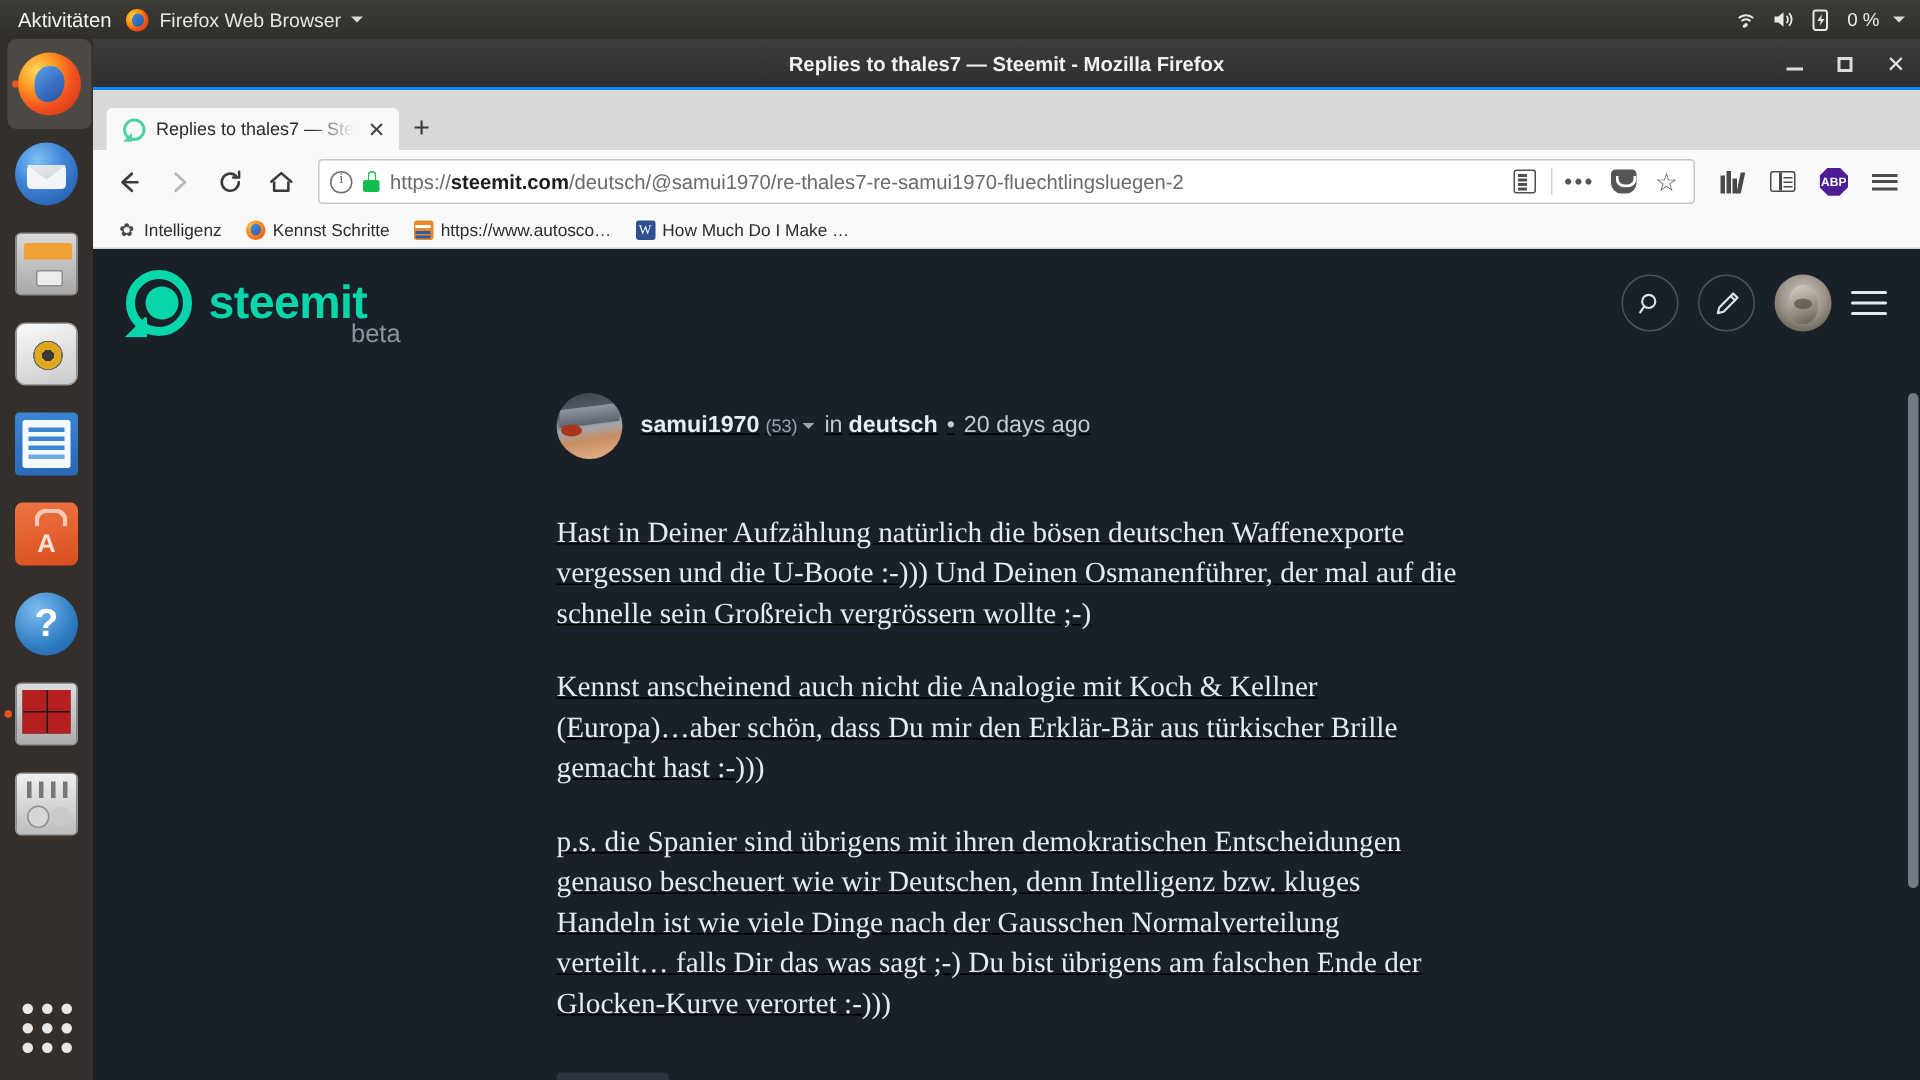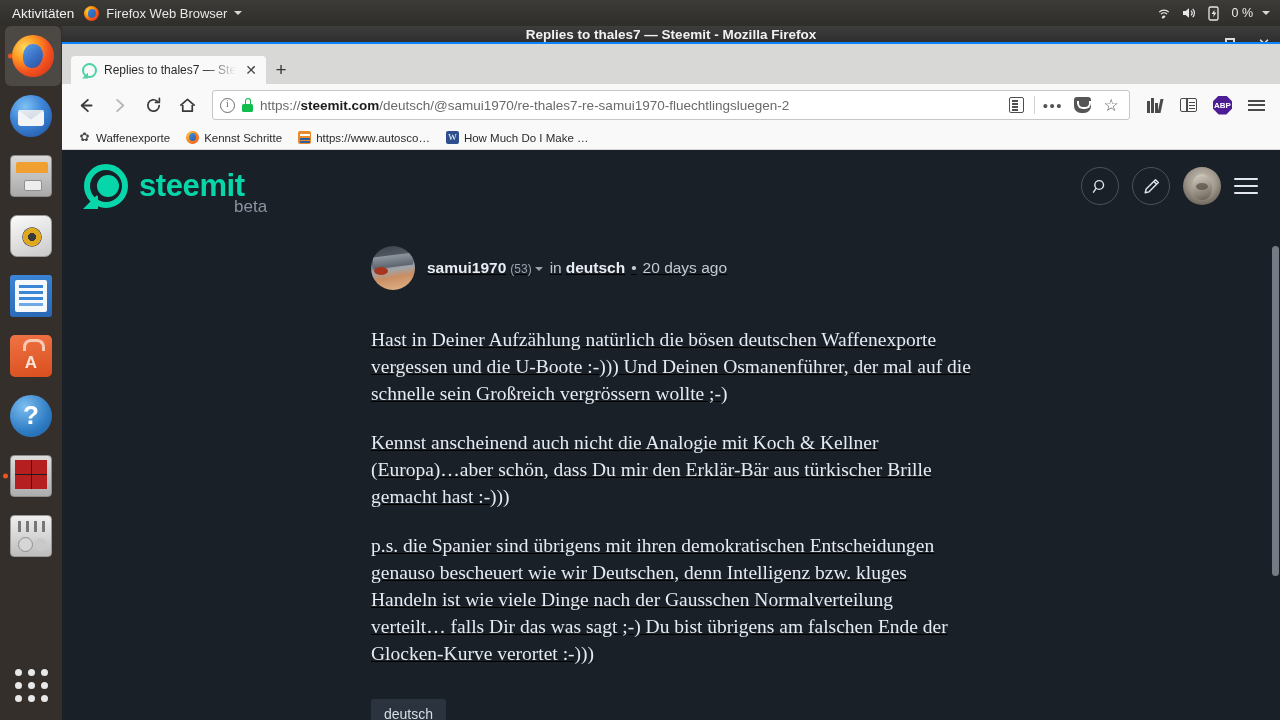--- a/index.html
+++ b/index.html
@@ -101,21 +101,21 @@
     background:#d6d6d6;border:1px solid #8f8f8f;
     box-shadow:15px 0 0 -1px #c9c9c9;}
 
   #app-grid{position:absolute;left:0;bottom:8px;width:62px;height:54px;display:flex;align-items:center;justify-content:center;}
   #app-grid .grid{display:grid;grid-template-columns:repeat(3,7px);grid-template-rows:repeat(3,7px);gap:6px;}
   #app-grid .grid span{width:7px;height:7px;border-radius:50%;background:#e8e8e8;}
 
   
   #ffwin{position:absolute;left:62px;top:26px;width:1218px;height:694px;background:#f9f9f9;overflow:hidden;}
 
-  #titlebar{height:16px;background:linear-gradient(180deg,#3d3d3d,#2e2e2e);color:#e8e8e8;
+  #titlebar{height:32px;background:linear-gradient(180deg,#3d3d3d,#2e2e2e);color:#e8e8e8;
     display:flex;align-items:center;justify-content:center;position:relative;}
   #title-text{font-size:13.5px;font-weight:bold;color:#f1f1f1;}
   #wctrl{position:absolute;right:8px;top:0;height:34px;display:flex;align-items:center;gap:18px;}
   .wc{width:16px;height:16px;display:flex;align-items:center;justify-content:center;color:#e3e3e3;}
   .wc-min{border-bottom:2px solid #dcdcdc;width:11px;height:8px;}
   .wc-max{width:10px;height:10px;border:2px solid #dcdcdc;}
   .wc-close{font-size:15px;line-height:1;}
 
   #tabstrip{height:42px;background:#d8d8d6;display:flex;align-items:flex-end;padding-left:9px;position:relative;}
   #tabstrip::before{content:"";position:absolute;left:0;right:0;top:0;height:2px;background:#0a84ff;}
@@ -407,21 +407,21 @@
           <i></i>
           <i></i>
           <i></i>
         </span>
       </span>
   </div>
 
   <div id="bookmarks">
     <div class="bm">
       <span class="bm-ic bm-gear">✿</span>
-      <span class="bm-label">Waffenexporte</span>
+      <span class="bm-label">Intelligenz</span>
     </div>
     <div class="bm">
       <span class="bm-ic bm-ff"></span>
       <span class="bm-label">Kennst Schritte</span>
     </div>
     <div class="bm">
       <span class="bm-ic bm-auto"></span>
       <span class="bm-label">https://www.autosco…</span>
     </div>
     <div class="bm">

